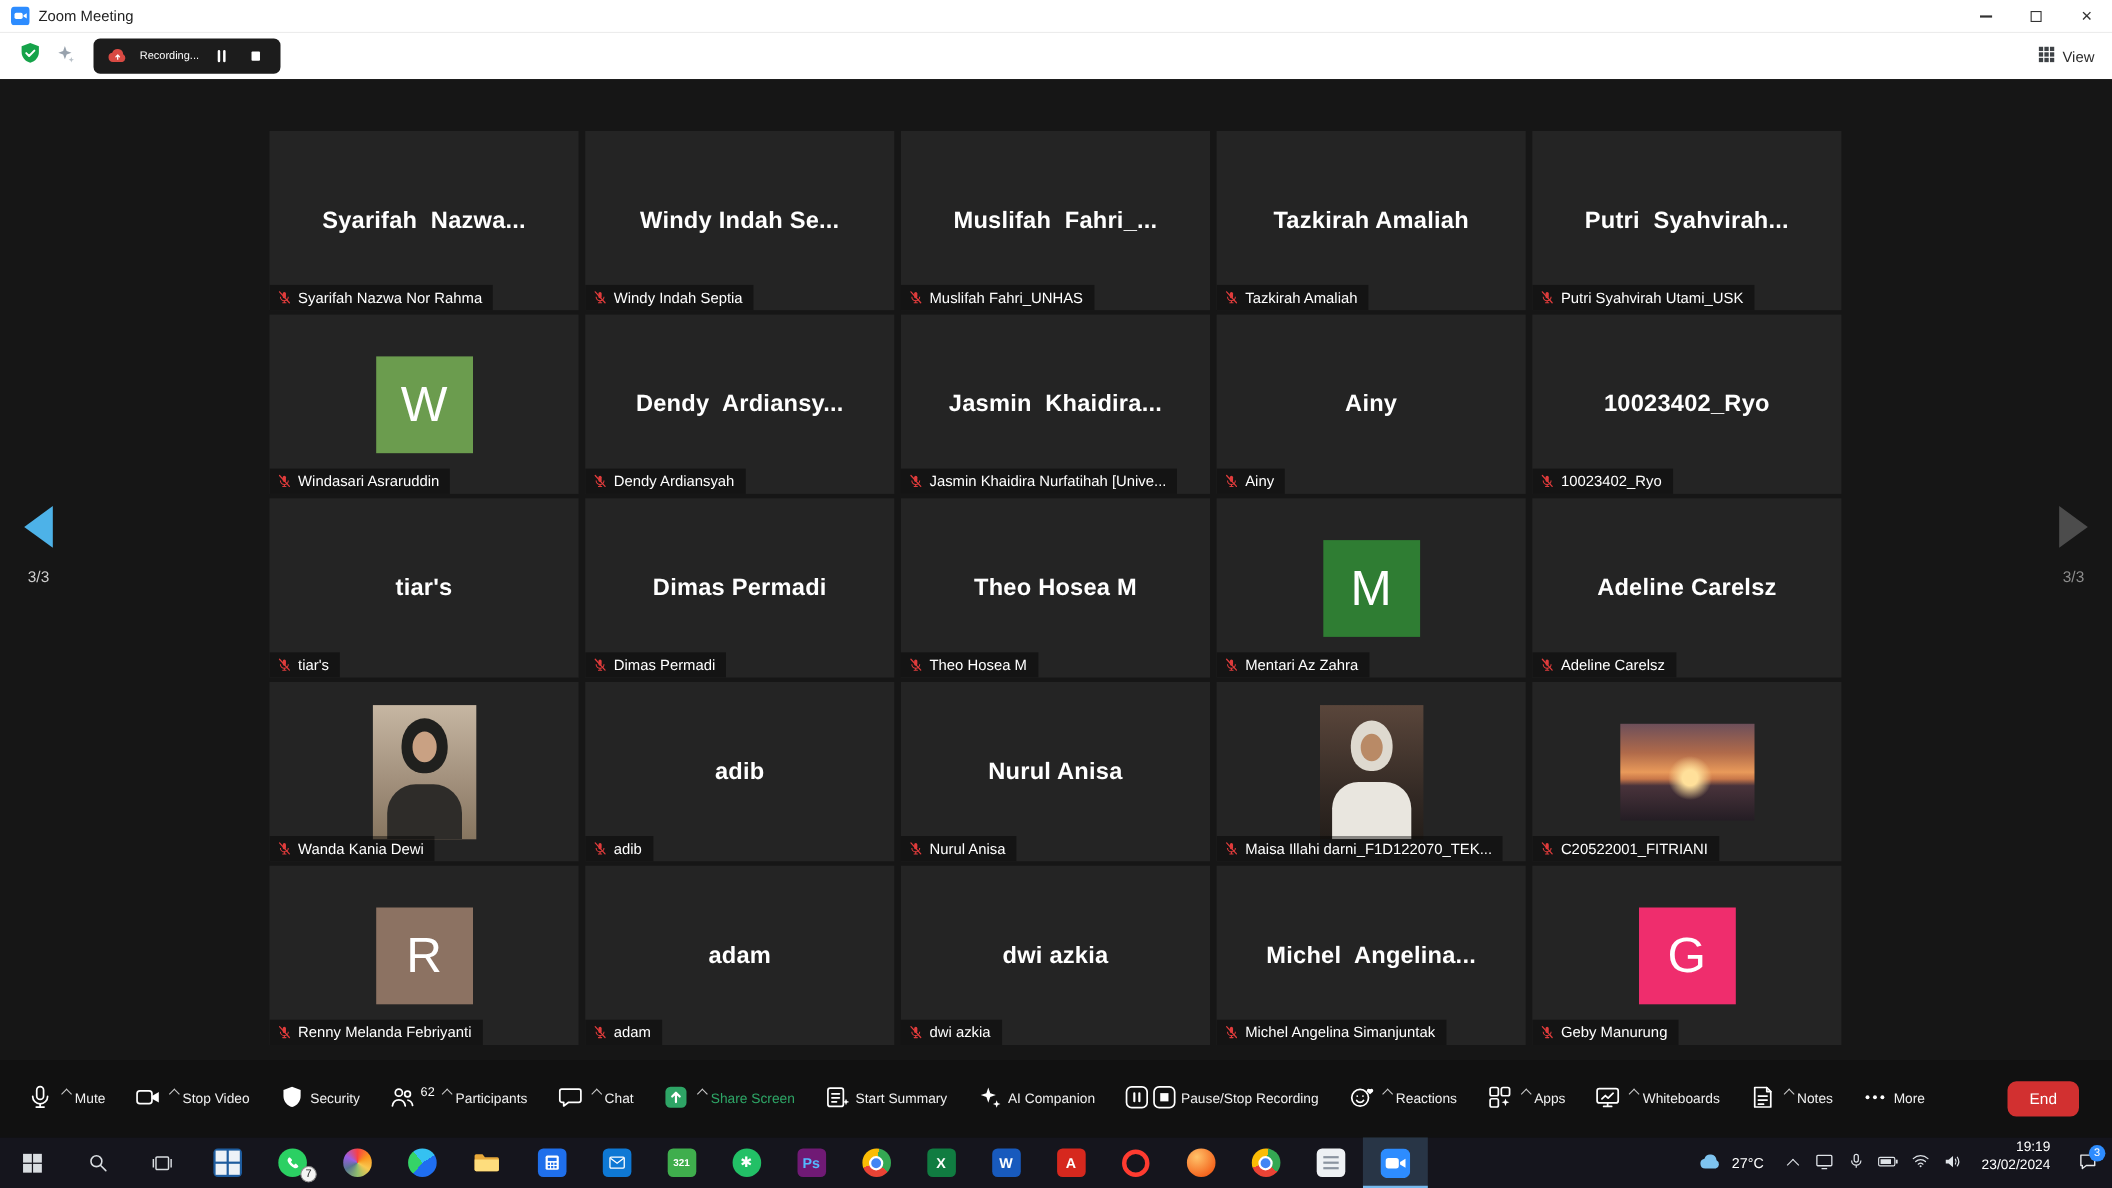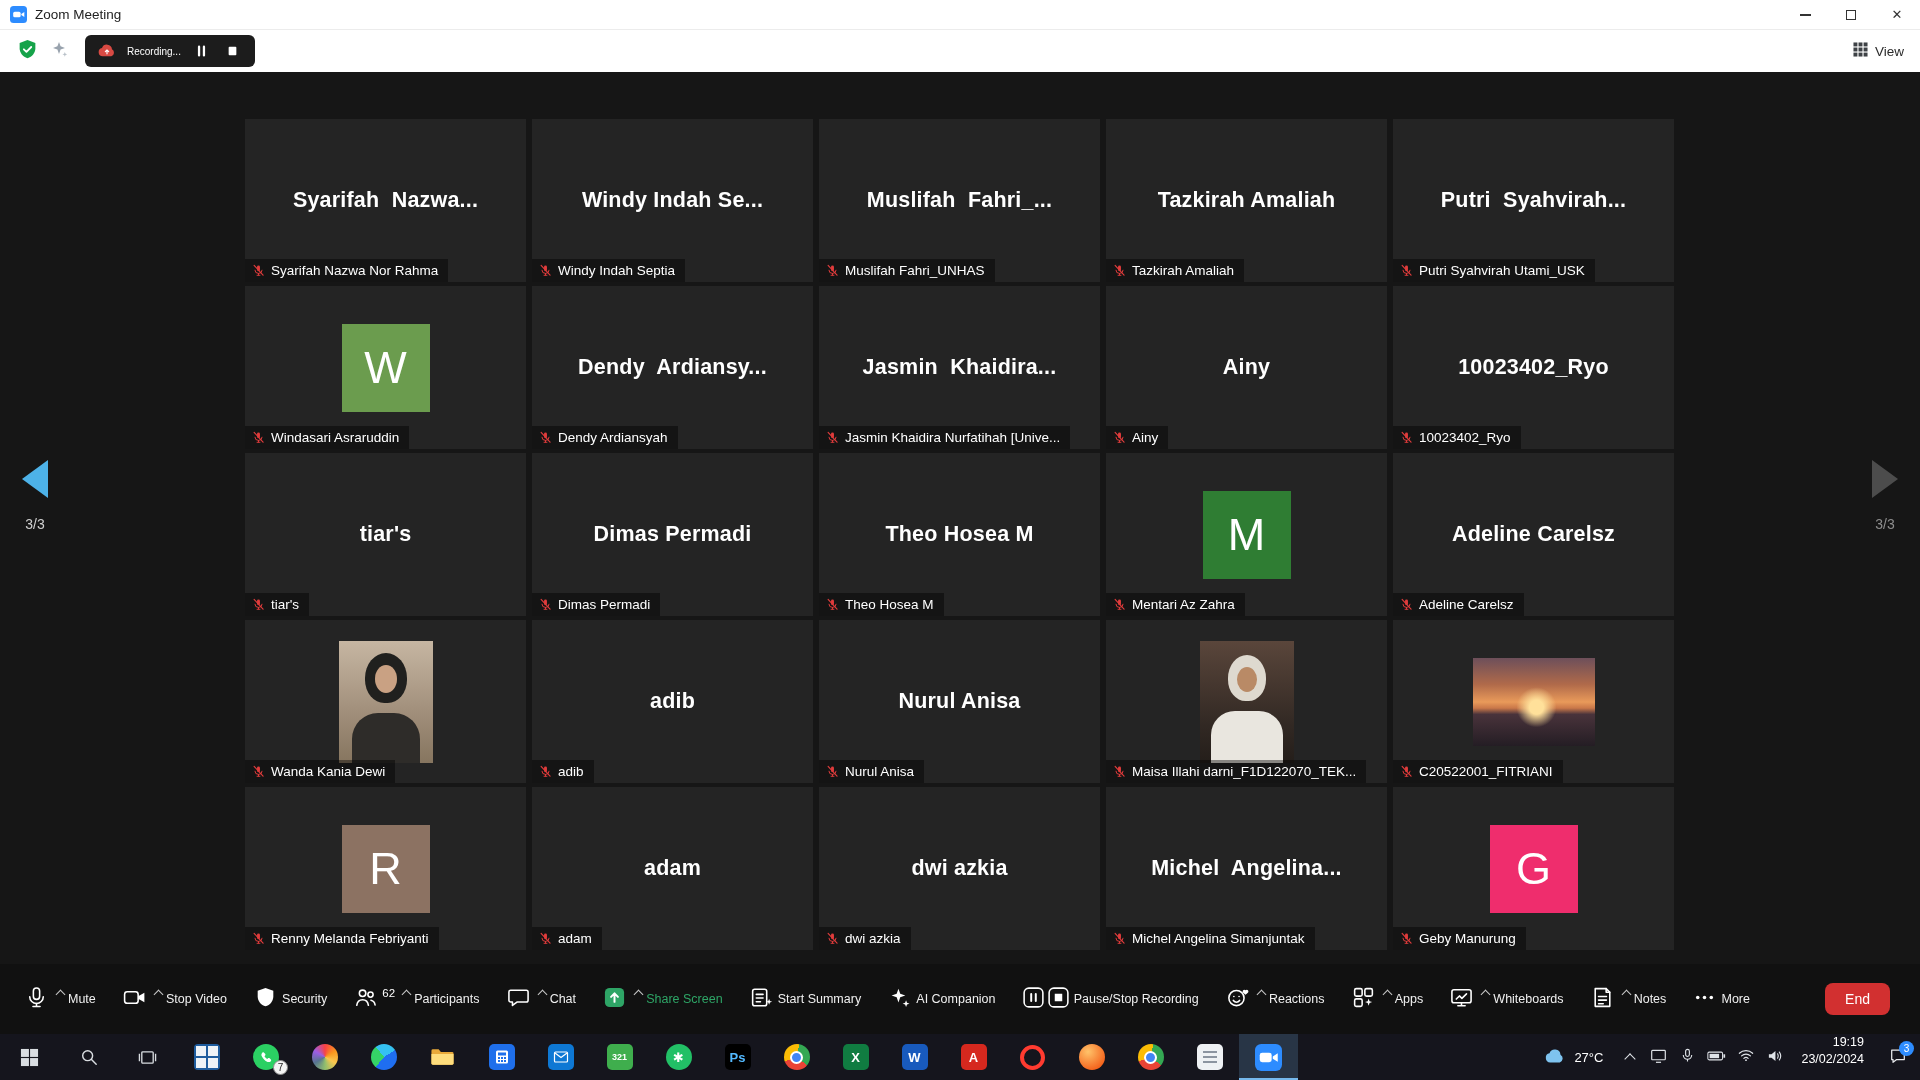--- a/index.html
+++ b/index.html
@@ -842,21 +842,21 @@
         </button>
         <button class="tb-btn">
           <span class="tb-ic">
             <span class="tb-circle" style="background:#22c066">
               <b class="tb-glyph" style="">✱</b>
             </span>
           </span>
         </button>
         <button class="tb-btn">
           <span class="tb-ic">
-            <span class="tb-square" style="background:#000000">
+            <span class="tb-square" style="background:#701a75">
               <b class="tb-glyph" style="color:#53b9ff;">Ps</b>
             </span>
           </span>
         </button>
         <button class="tb-btn">
           <span class="tb-ic">
             <span class="tb-circle tb-chrome"></span>
           </span>
         </button>
         <button class="tb-btn">

